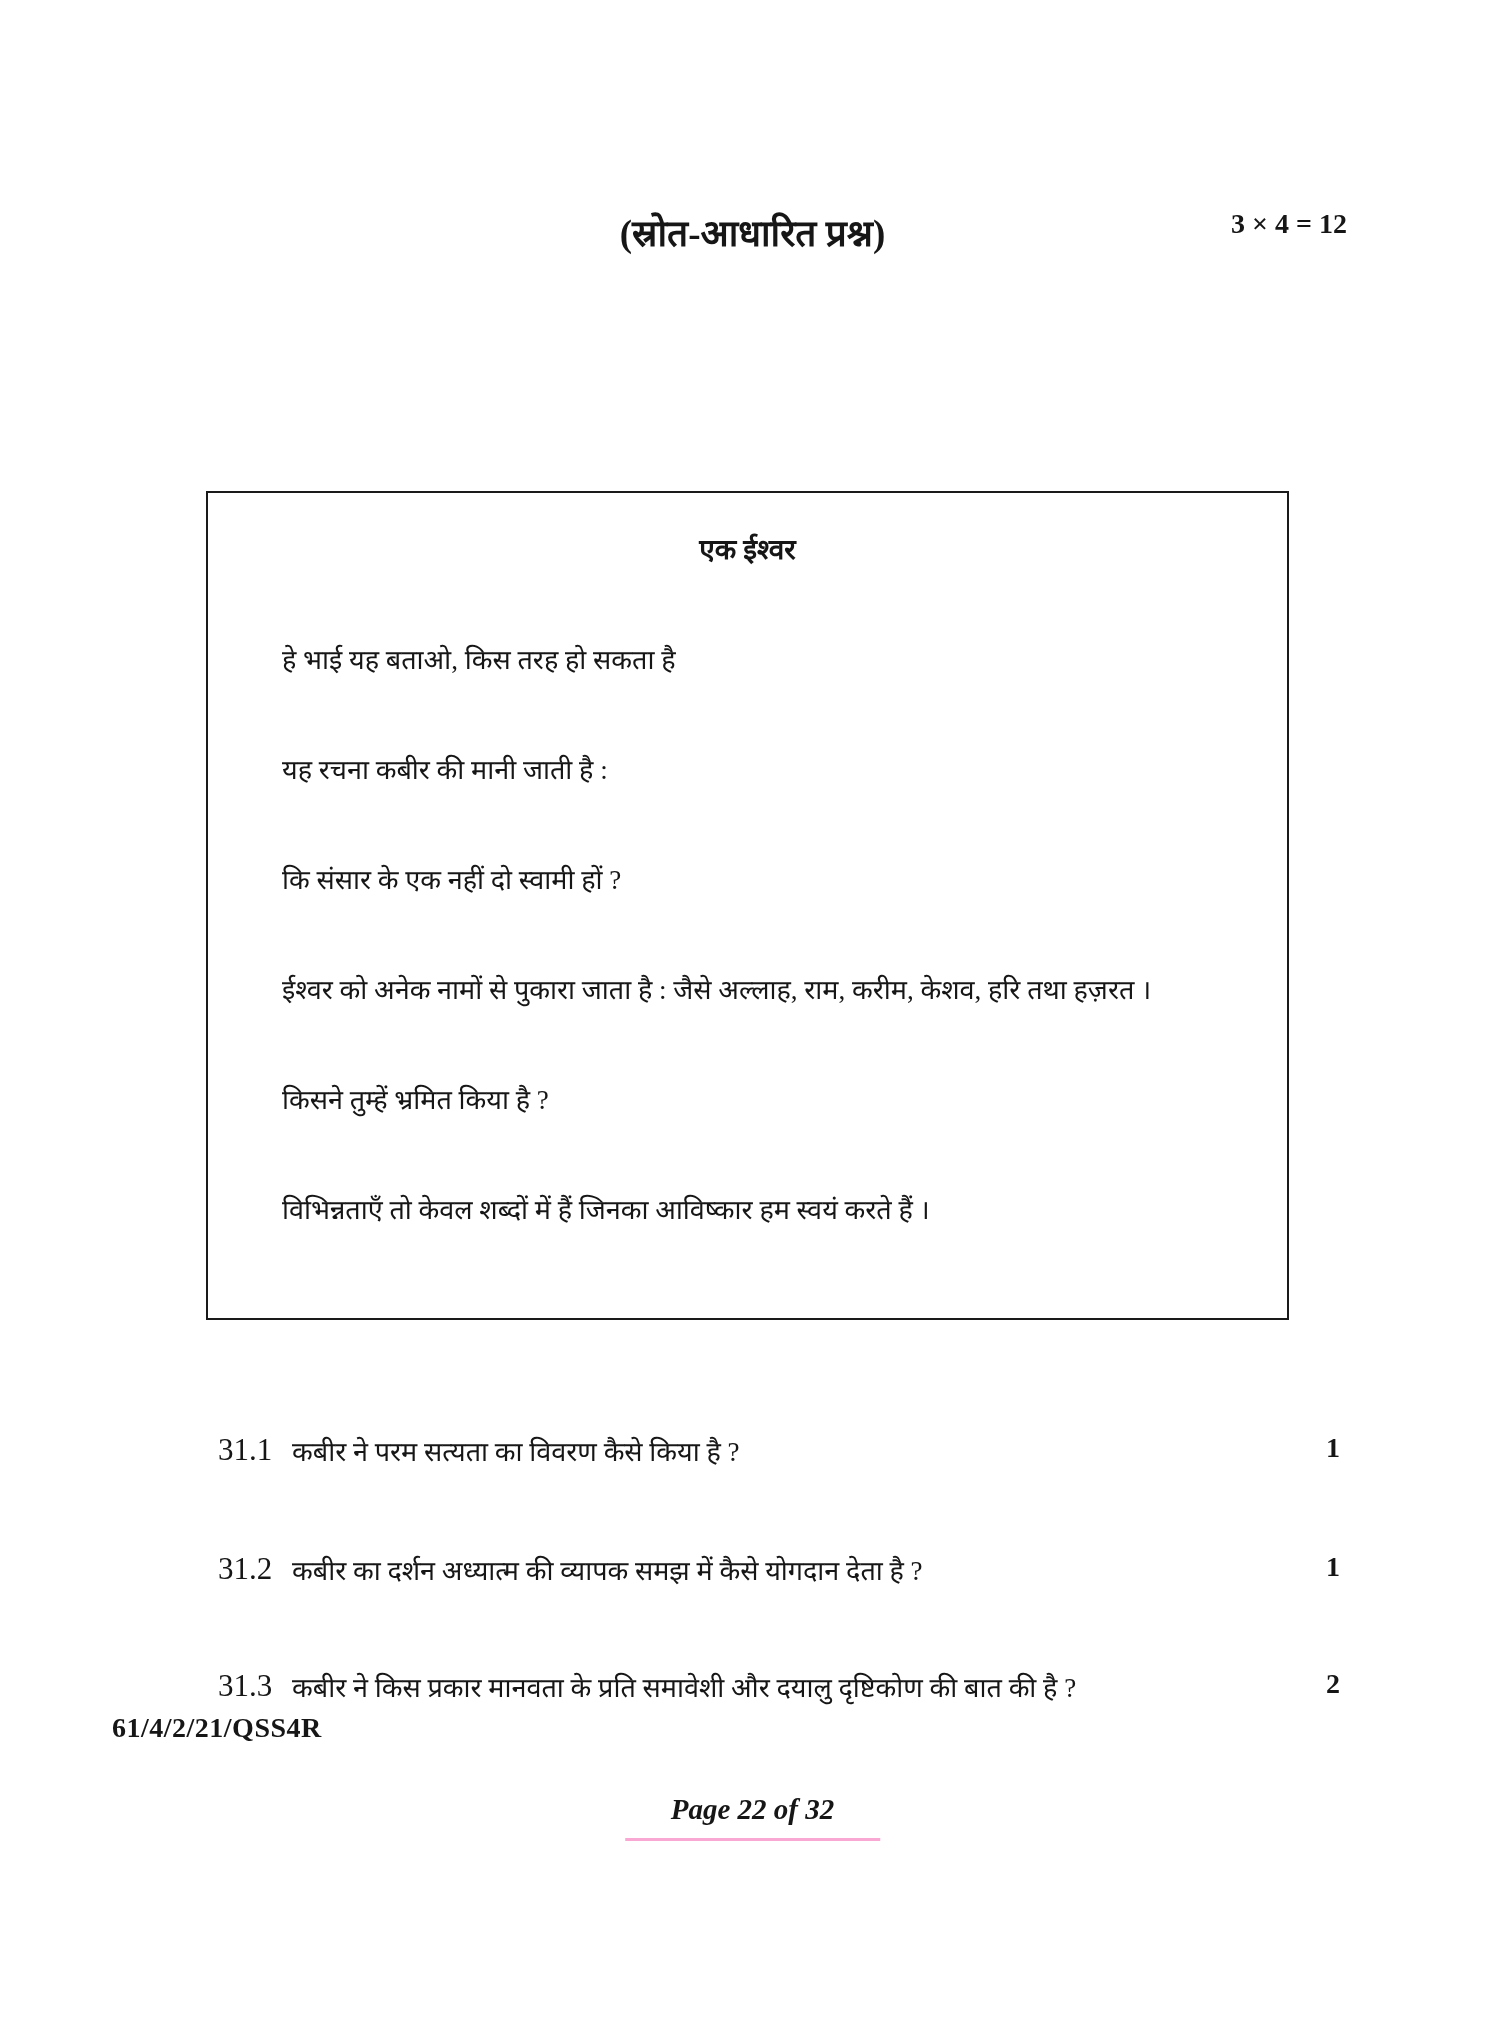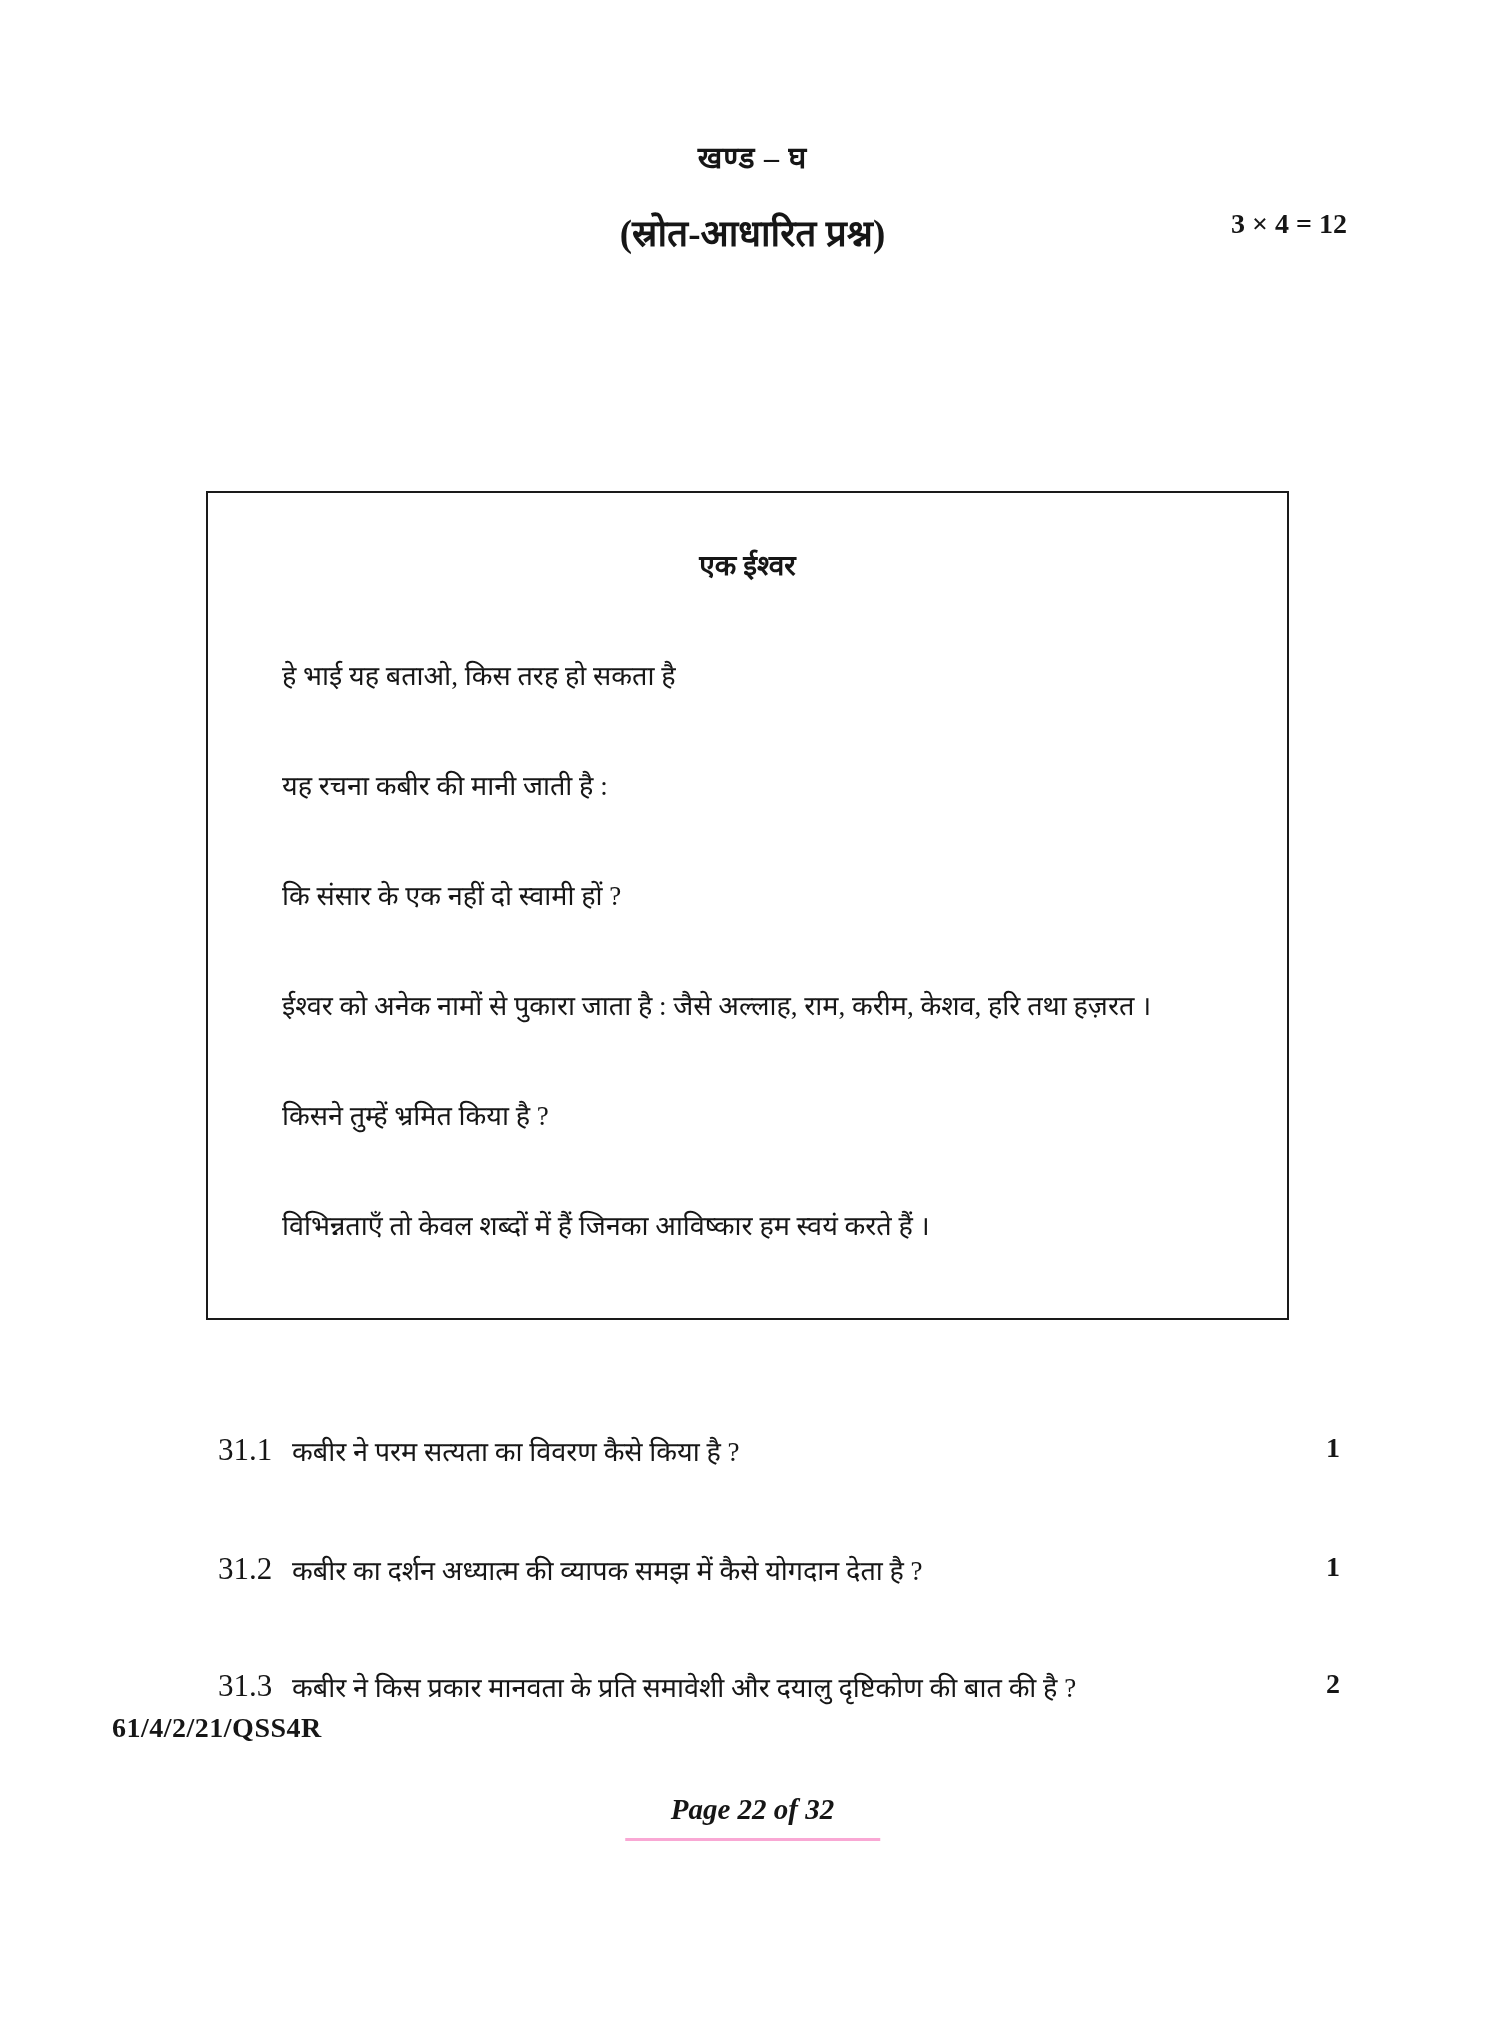--- a/index.html
+++ b/index.html
@@ -36,21 +36,21 @@
   }
   .q-num { flex:none; width:60px; margin-right:26px; font-size:28px; }
   .q-text { flex:1; }
   .source-box {
     position:absolute; left:206px; top:491px;
     width:1083px; height:829px;
     border:2px solid #1a1a1a;
     background:#ffffff;
   }
   .box-title {
-    padding-top:52px; text-align:center;
+    padding-top:36px; text-align:center;
     font-weight:bold; font-size:28px;
   }
   .box-line {
     margin:76px 12px 0 74px;
     font-size:27px; line-height:34px;
   }
   .subq {
     position:absolute; left:218px; width:1122px;
     display:flex; font-size:27px;
   }
@@ -72,21 +72,20 @@
     padding:0 46px 12px 46px;
     border-bottom:3px solid #f9a8d4;
     white-space:nowrap;
   }
 </style>
 </head>
 <body>
 
 <div class="page">
 
-  <div class="section-title">खण्ड – घ</div>
 
   <div class="subtitle-row">
     <span class="subtitle">(स्रोत-आधारित प्रश्न)</span>
     <span class="marks-scheme">3 × 4 = 12</span>
   </div>
 
 
   <div class="source-box">
     <div class="box-title">एक ईश्वर</div>
     <div class="box-line">हे भाई यह बताओ, किस तरह हो सकता है</div>

